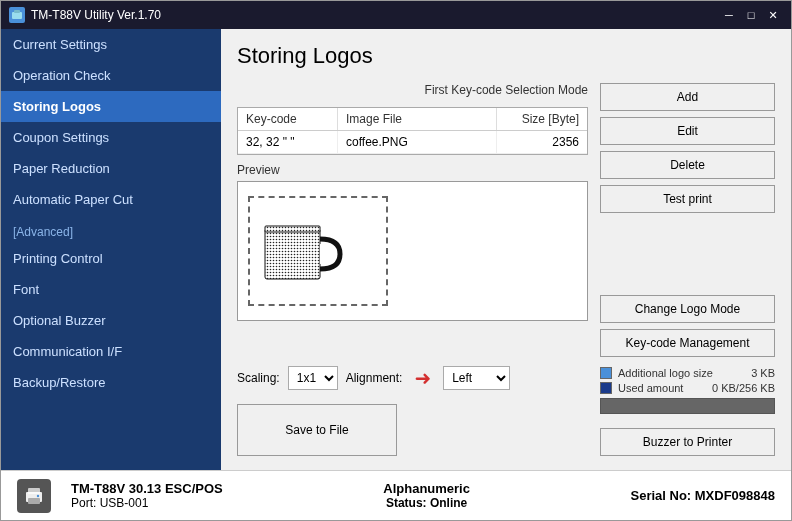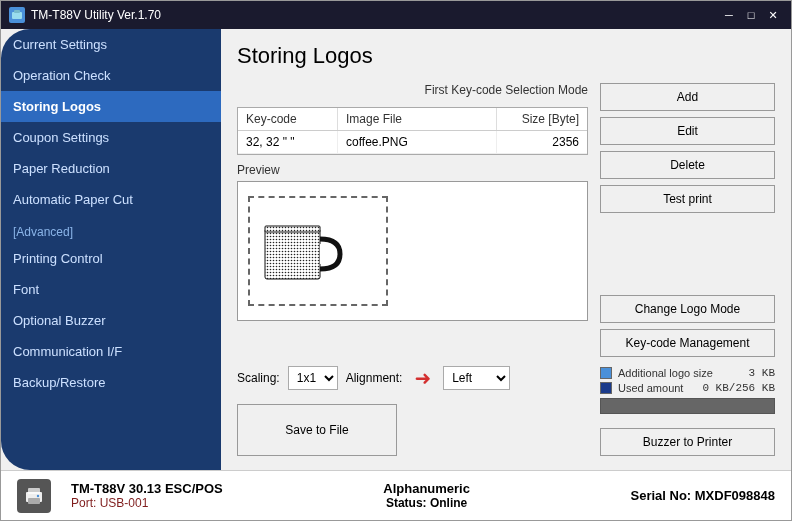--- a/index.html
+++ b/index.html
@@ -62,21 +62,20 @@
       font-size: 11px;
       display: flex;
       align-items: center;
       justify-content: center;
     }
 
     .main-content {
       display: flex;
       flex: 1;
       overflow: hidden;
-      border-radius: 29px;
     }
 
     
     .sidebar {
       width: 220px;
       background: #1a3a6e;
       color: white;
       flex-shrink: 0;
       display: flex;
       flex-direction: column;
@@ -269,21 +268,21 @@
       margin-bottom: 3px;
     }
     .storage-dot {
       width: 12px;
       height: 12px;
       flex-shrink: 0;
     }
     .storage-dot.blue { background: #4a90d9; border: 1px solid #666; }
     .storage-dot.dark-blue { background: #1a3a8a; border: 1px solid #666; }
     .storage-label { flex: 1; color: #333; }
-    .storage-value { color: #333; font-family: Liberation Mono, monospace; }
+    .storage-value { color: #333; }
 
     .progress-bar-container {
       width: 100%;
       height: 16px;
       background: #666;
       border: 1px solid #555;
       margin-top: 4px;
       position: relative;
     }
     .progress-bar-fill {
@@ -314,21 +313,21 @@
       color: white;
       font-size: 18px;
     }
     .status-device {
       font-size: 13px;
       font-weight: bold;
       color: #000;
     }
     .status-port {
       font-size: 12px;
-      color: #7f1d1d;
+      color: #000000;
     }
     .status-middle {
       flex: 1;
       text-align: center;
     }
     .status-alpha {
       font-size: 13px;
       font-weight: bold;
     }
     .status-online {

